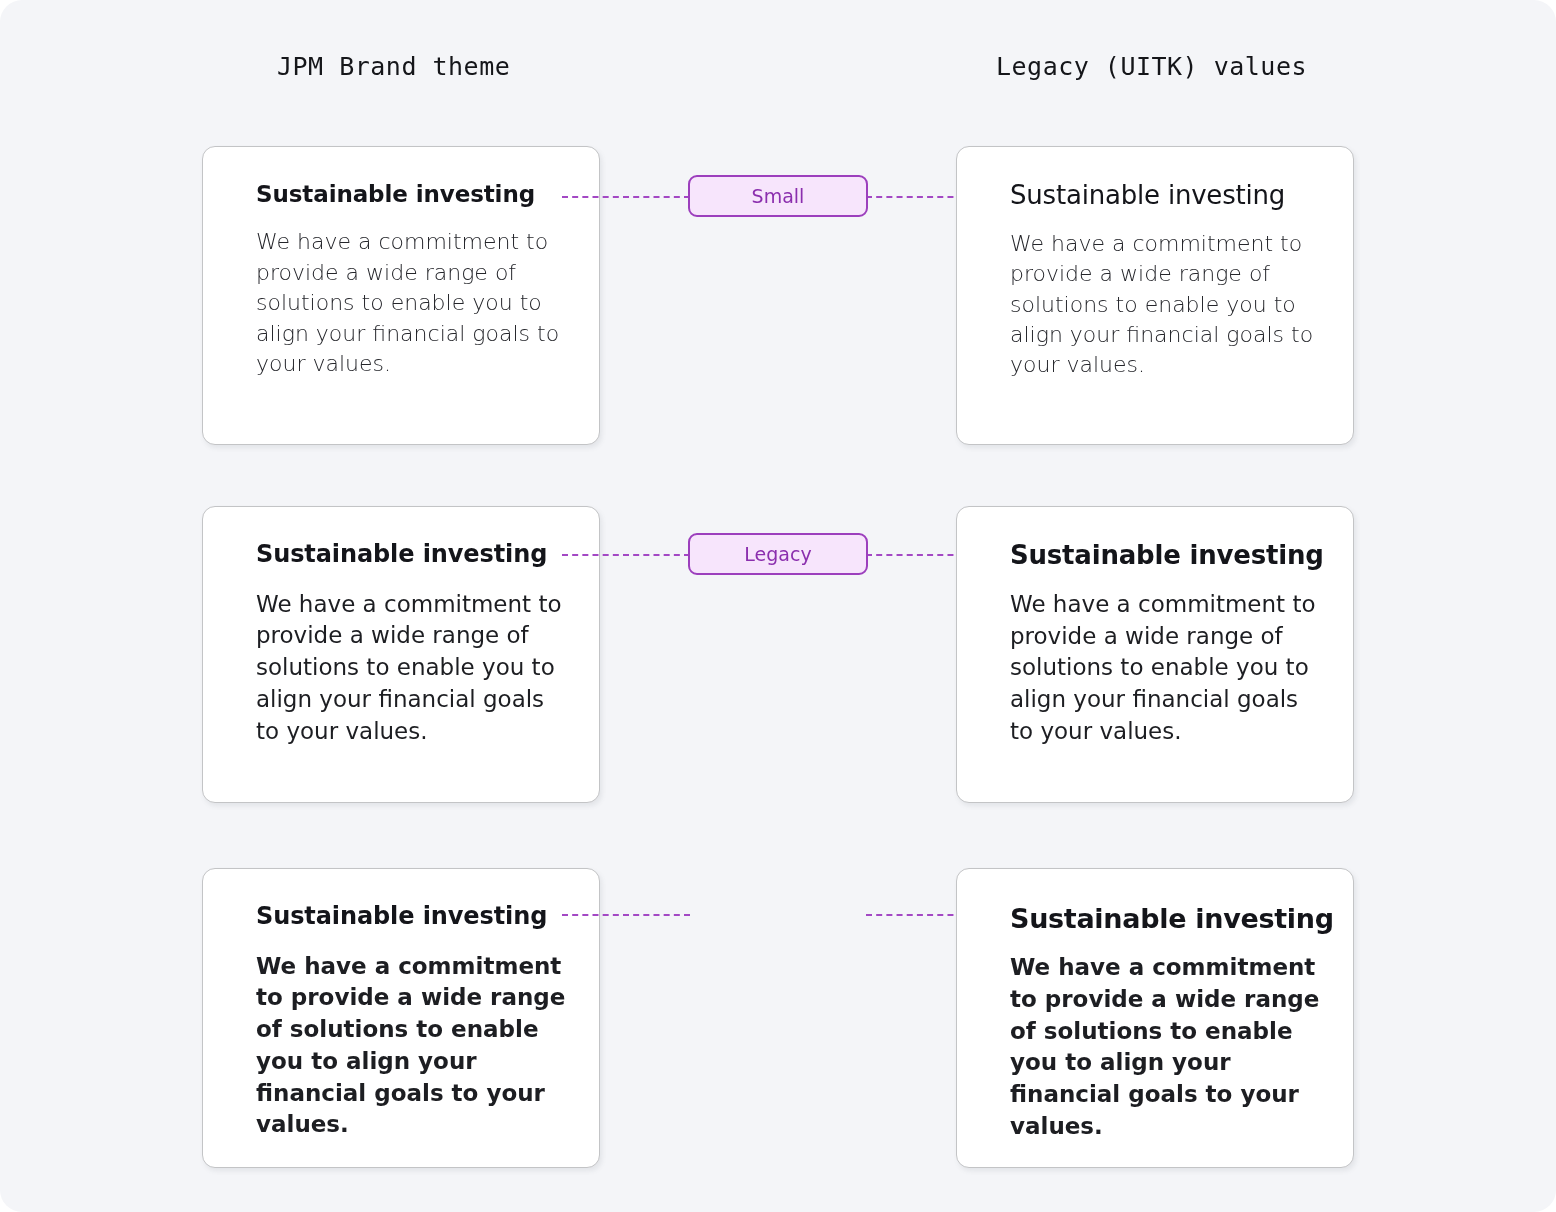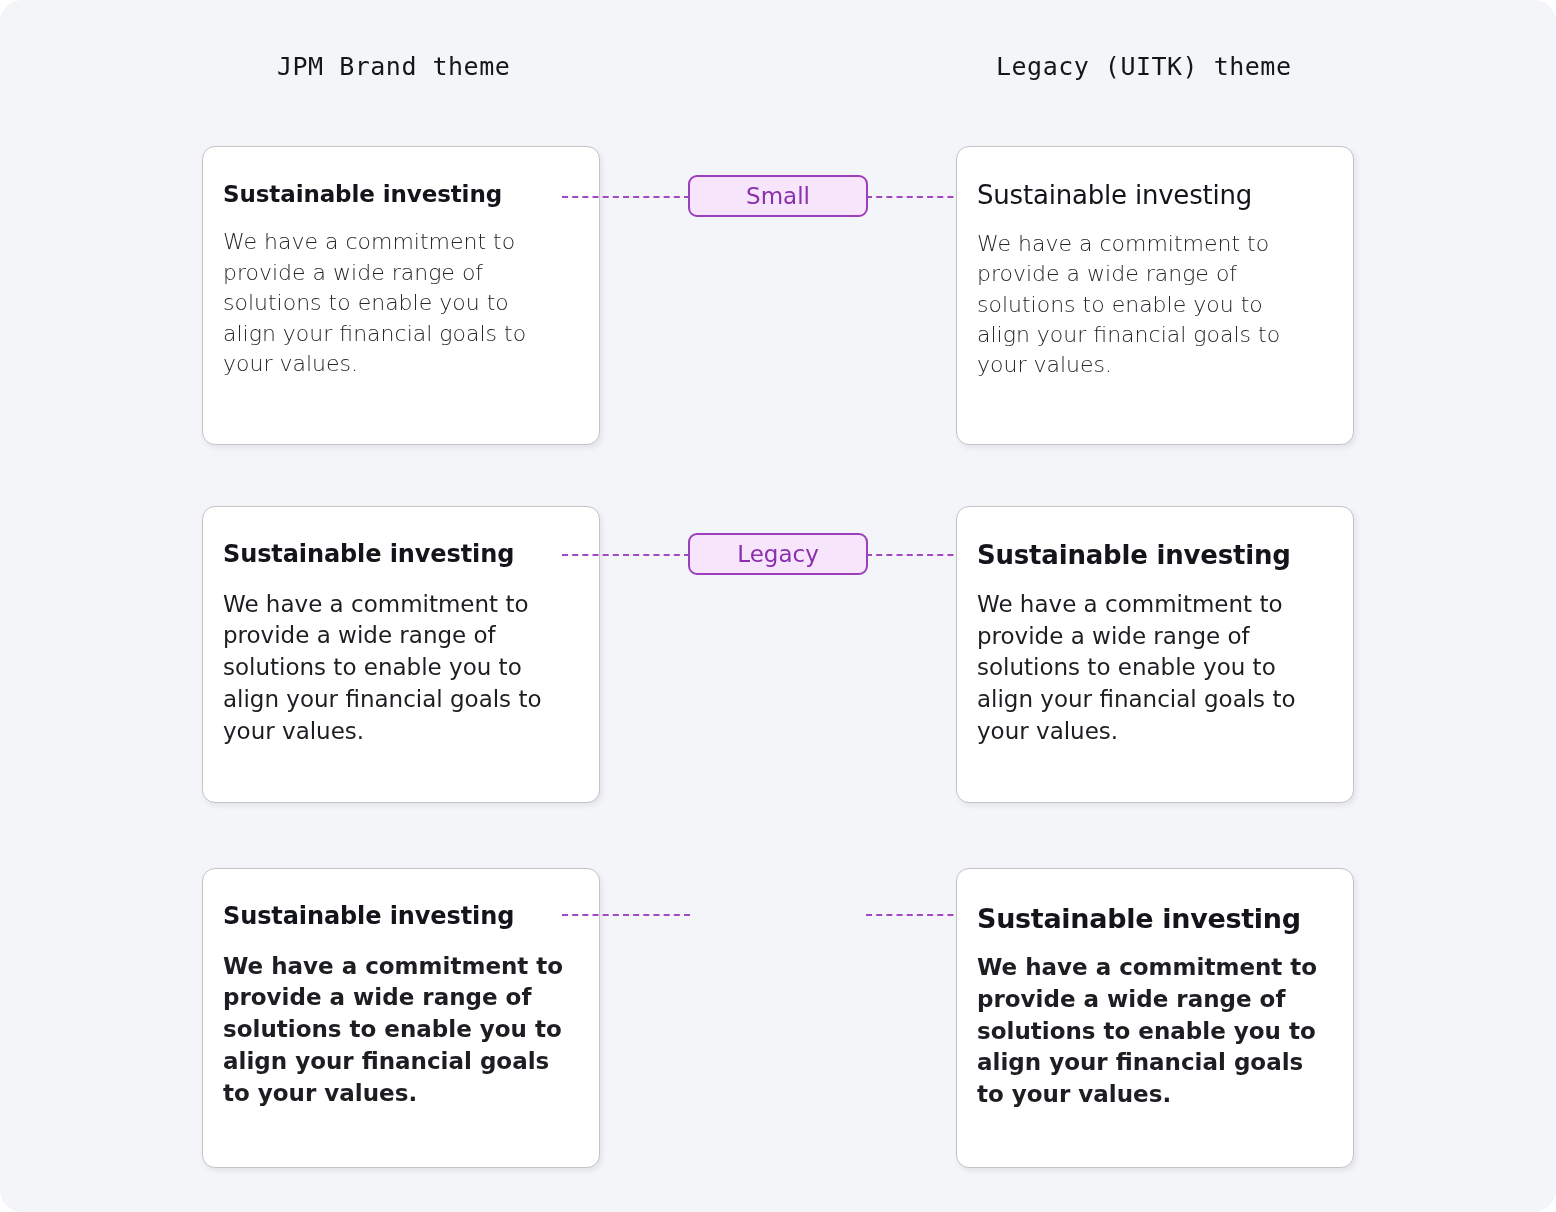--- a/index.html
+++ b/index.html
@@ -49,21 +49,21 @@
   .row-3 { top: 868px;  height: 300px; }
 
   
   .card {
     position: absolute;
     width: 398px;
     background: #ffffff;
     border: 1.4px solid #c3c4c6;
     border-radius: 13px;
     box-shadow: 2px 3px 5px rgba(80,85,95,0.10);
-    padding: 34px 33px 30px 20px;
+    padding: 34px 33px 30px 53px;
   }
   .card.left  { left: 202px; }
   .card.right { left: 956px; }
 
   .row-1 .card { height: 299px; }
   .row-2 .card { height: 297px; }
   .row-3 .card { height: 300px; }
 
   .card-title {
     color: #14151a;
@@ -114,33 +114,33 @@
     left: 688px;
     top: 0;
     width: 180px;
     height: 42px;
     background: #f7e5fc;
     border: 2px solid #9c3fbd;
     border-radius: 9px;
     display: flex;
     align-items: center;
     justify-content: center;
-    font-size: 23px;
+    font-size: 19px;
     font-weight: 400;
     color: #8b2fae;
   }
 </style>
 </head>
 <body>
 
 <div class="page">
 
   <div class="col-headers">
     <div class="col-header left">JPM Brand theme</div>
-    <div class="col-header right">Legacy (UITK) theme</div>
+    <div class="col-header right">Legacy (UITK) values</div>
   </div>
 
   <div class="rows">
 
     <div class="row row-1">
 
       <div class="card left">
         <div class="card-title">Sustainable investing</div>
         <div class="card-body">We have a commitment to provide a wide range of solutions to enable you to align your financial goals to your values.</div>
       </div>

